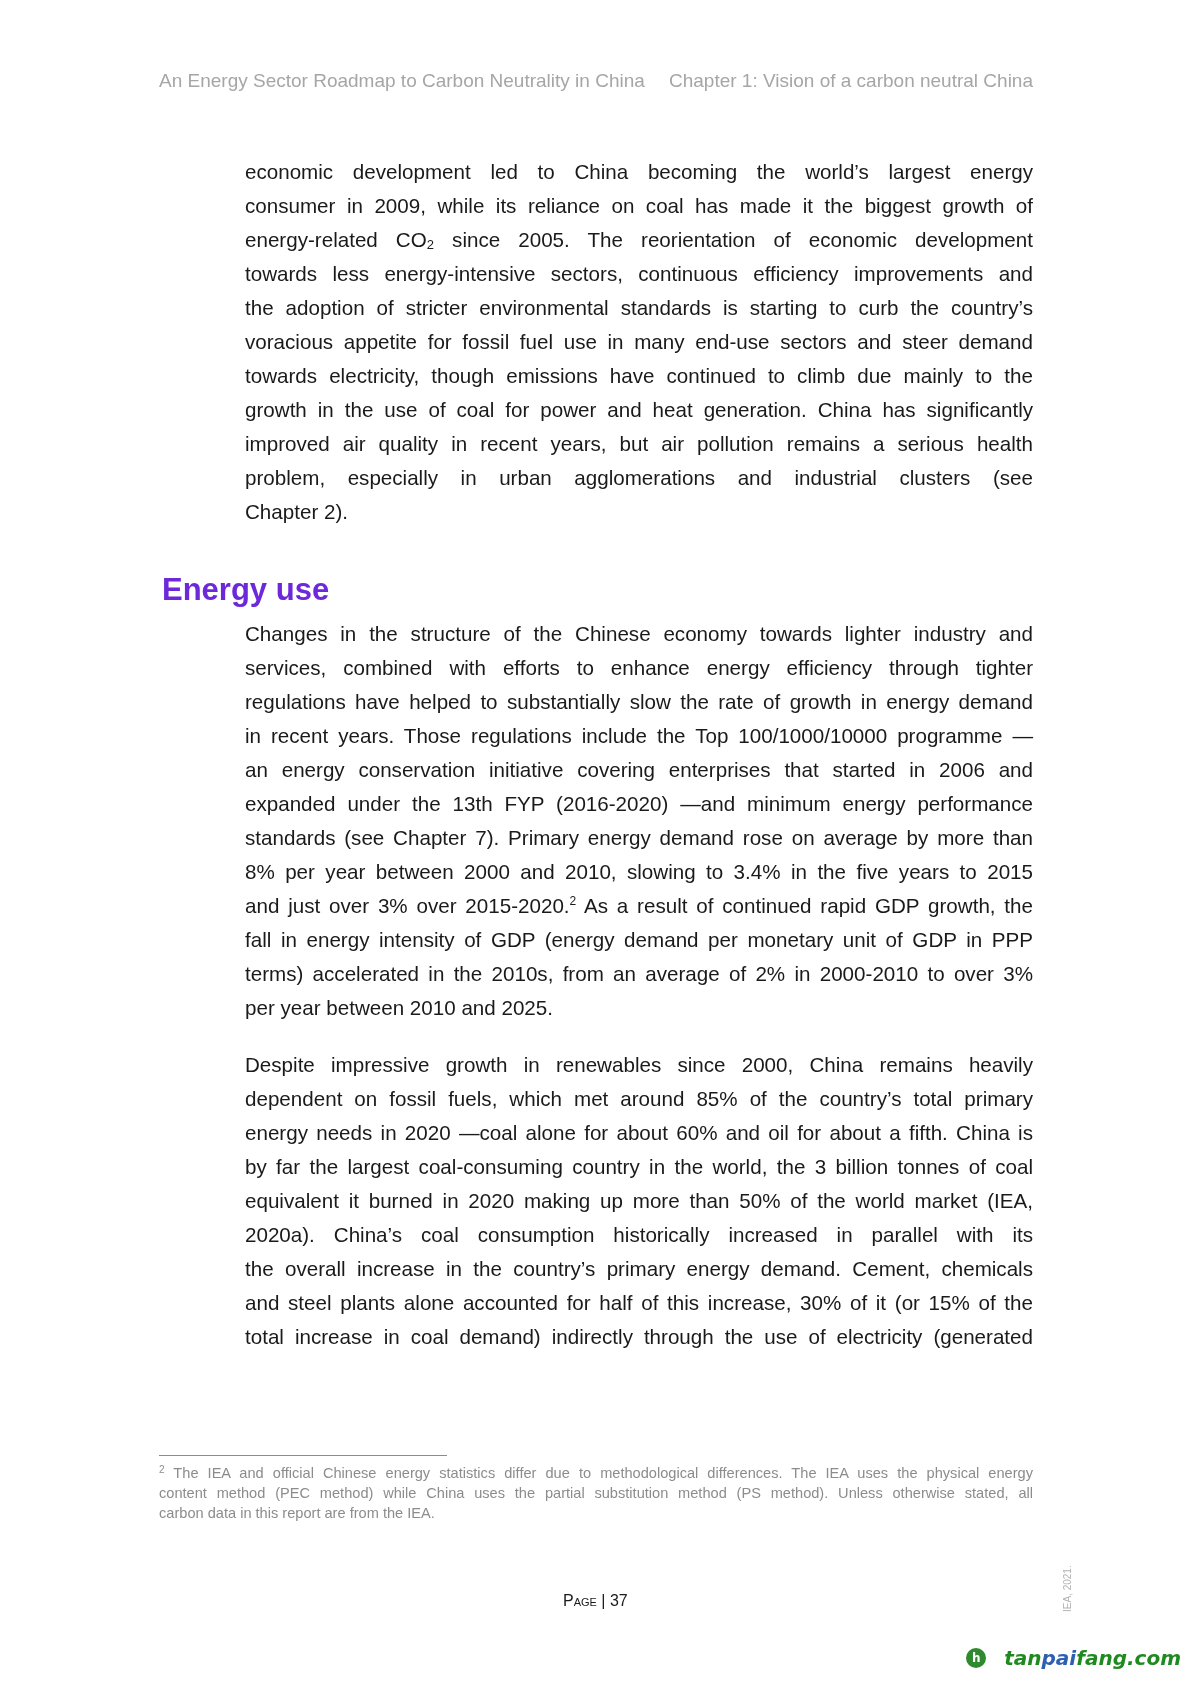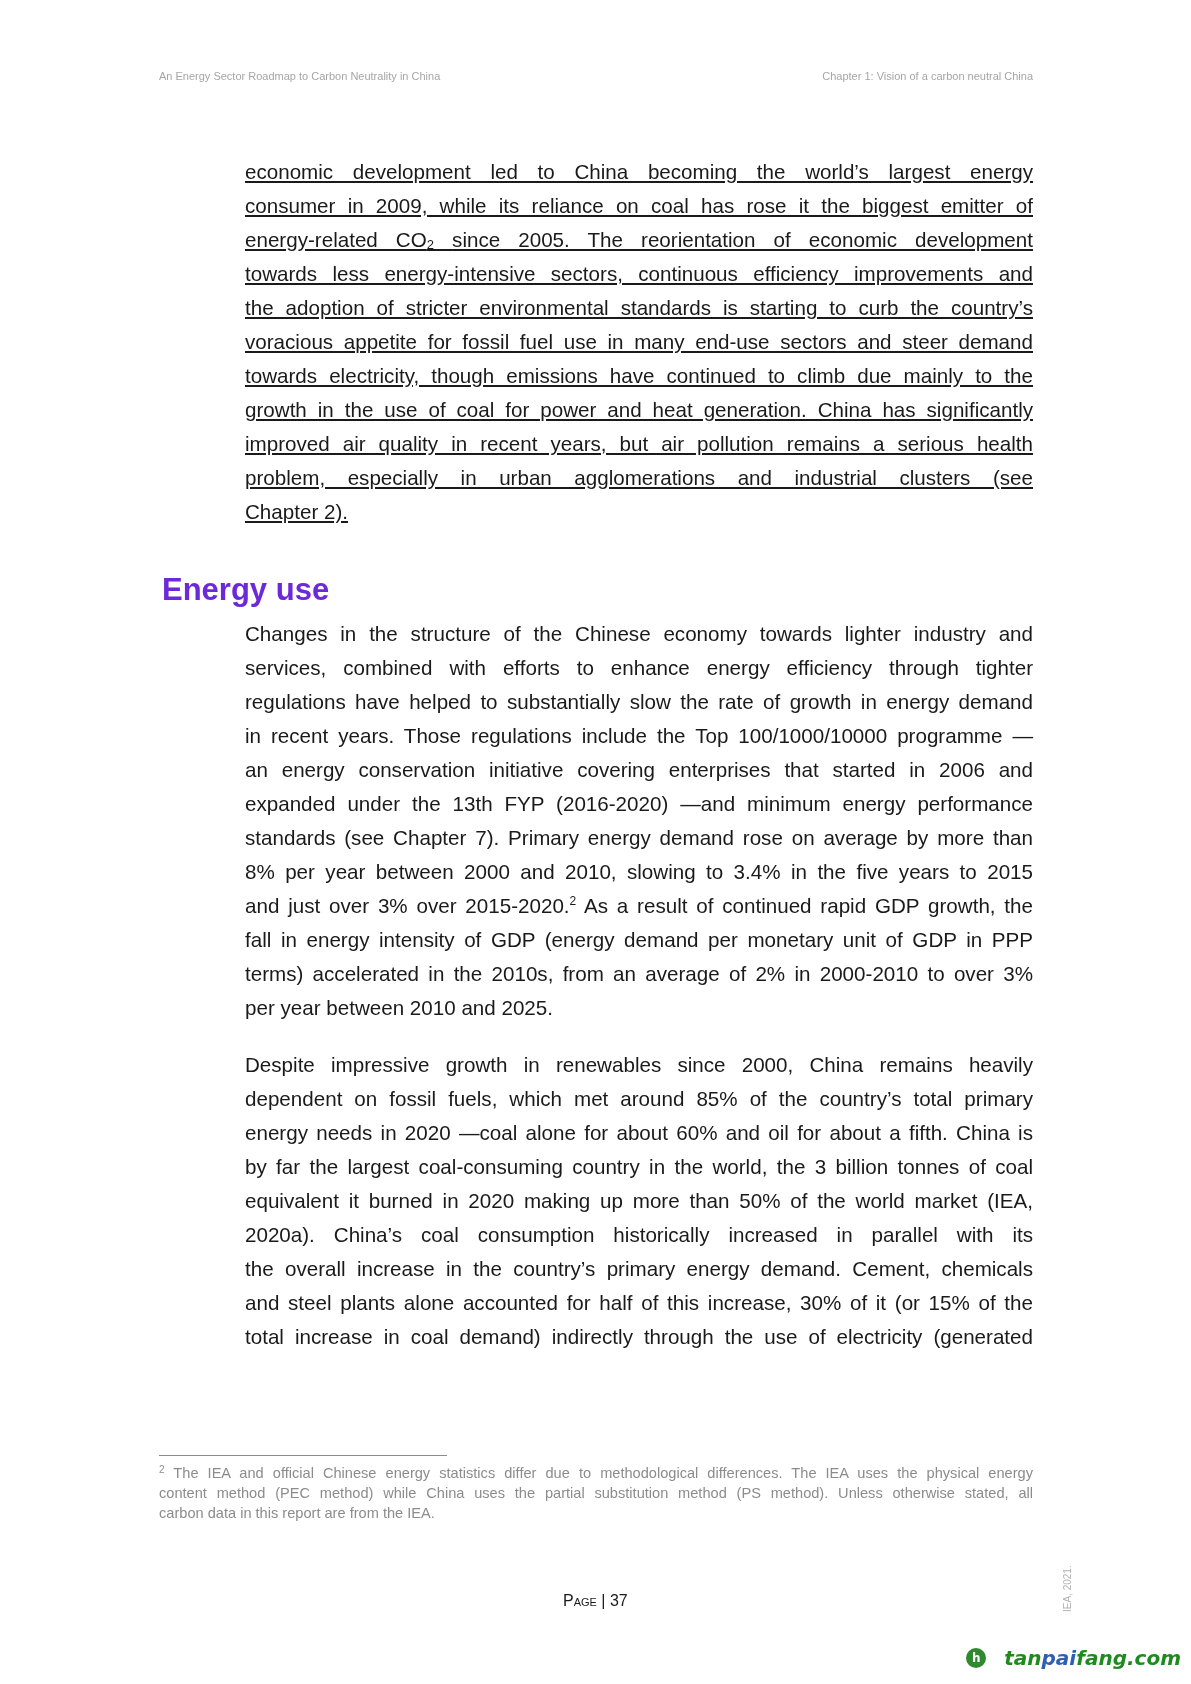--- a/index.html
+++ b/index.html
@@ -1,23 +1,23 @@
 <!DOCTYPE html>
 <html><head>
 <meta charset="utf-8">
 <style>
   html, body { margin: 0; padding: 0; background: #ffffff; }
   body { width: 1191px; height: 1684px; position: relative; overflow: hidden; font-family: "Liberation Sans", sans-serif; }
-  .hdr { position: absolute; top: 70px; font-size: 11px; color: #a6a6a6; }
+  .hdr { position: absolute; top: 70px; font-size: 19px; color: #a6a6a6; }
   .hdr-left { left: 159px; }
   .hdr-right { right: 158px; }
   .para { position: absolute; left: 245px; width: 788px; font-size: 20.6px; color: #1a1a1a; }
   .line { display: block; height: 34px; line-height: 34px; white-space: nowrap; text-align: justify; text-align-last: justify; }
   .line.last { text-align-last: left; }
-  .p1 { top: 155px; text-decoration: underline; }
+  .p1 { top: 155px; }
   .p2 { top: 617px; }
   .p3 { top: 1048px; }
   sub { font-size: 13px; vertical-align: -2px; line-height: 0; }
   sup { font-size: 12px; vertical-align: 8px; line-height: 0; }
   .heading { position: absolute; left: 159px; top: 569px; font-size: 31px; font-weight: bold; color: #6d28d9; margin: 3px; }
   .fn-rule { position: absolute; left: 159px; top: 1455px; width: 288px; height: 1px; background: #8c8c8c; }
   .footnote { position: absolute; left: 159px; top: 1463px; width: 874px; font-size: 14.6px; color: #8c8c8c; }
   .footnote .line { height: 20px; line-height: 20px; }
   .footnote sup { font-size: 10px; vertical-align: 5px; }
   .pagenum { position: absolute; left: 563px; top: 1592px; font-size: 16px; color: #1a1a1a; }
@@ -30,21 +30,21 @@
   .wm-blue { color: #2f5fb0; }
 </style>
 </head>
 <body>
 
 <div class="hdr hdr-left">An Energy Sector Roadmap to Carbon Neutrality in China</div>
 <div class="hdr hdr-right">Chapter 1: Vision of a carbon neutral China</div>
 
 <div class="para p1">
   <span class="line">economic development led to China becoming the world’s largest energy</span>
-  <span class="line">consumer in 2009, while its reliance on coal has rose it the biggest emitter of</span>
+  <span class="line">consumer in 2009, while its reliance on coal has made it the biggest growth of</span>
   <span class="line"><span>energy-related CO</span><sub>2</sub> <span>since 2005. The reorientation of economic development</span></span>
   <span class="line">towards less energy-intensive sectors, continuous efficiency improvements and</span>
   <span class="line">the adoption of stricter environmental standards is starting to curb the country’s</span>
   <span class="line">voracious appetite for fossil fuel use in many end-use sectors and steer demand</span>
   <span class="line">towards electricity, though emissions have continued to climb due mainly to the</span>
   <span class="line">growth in the use of coal for power and heat generation. China has significantly</span>
   <span class="line">improved air quality in recent years, but air pollution remains a serious health</span>
   <span class="line">problem, especially in urban agglomerations and industrial clusters (see</span>
   <span class="line last">Chapter 2).</span>
 </div>

